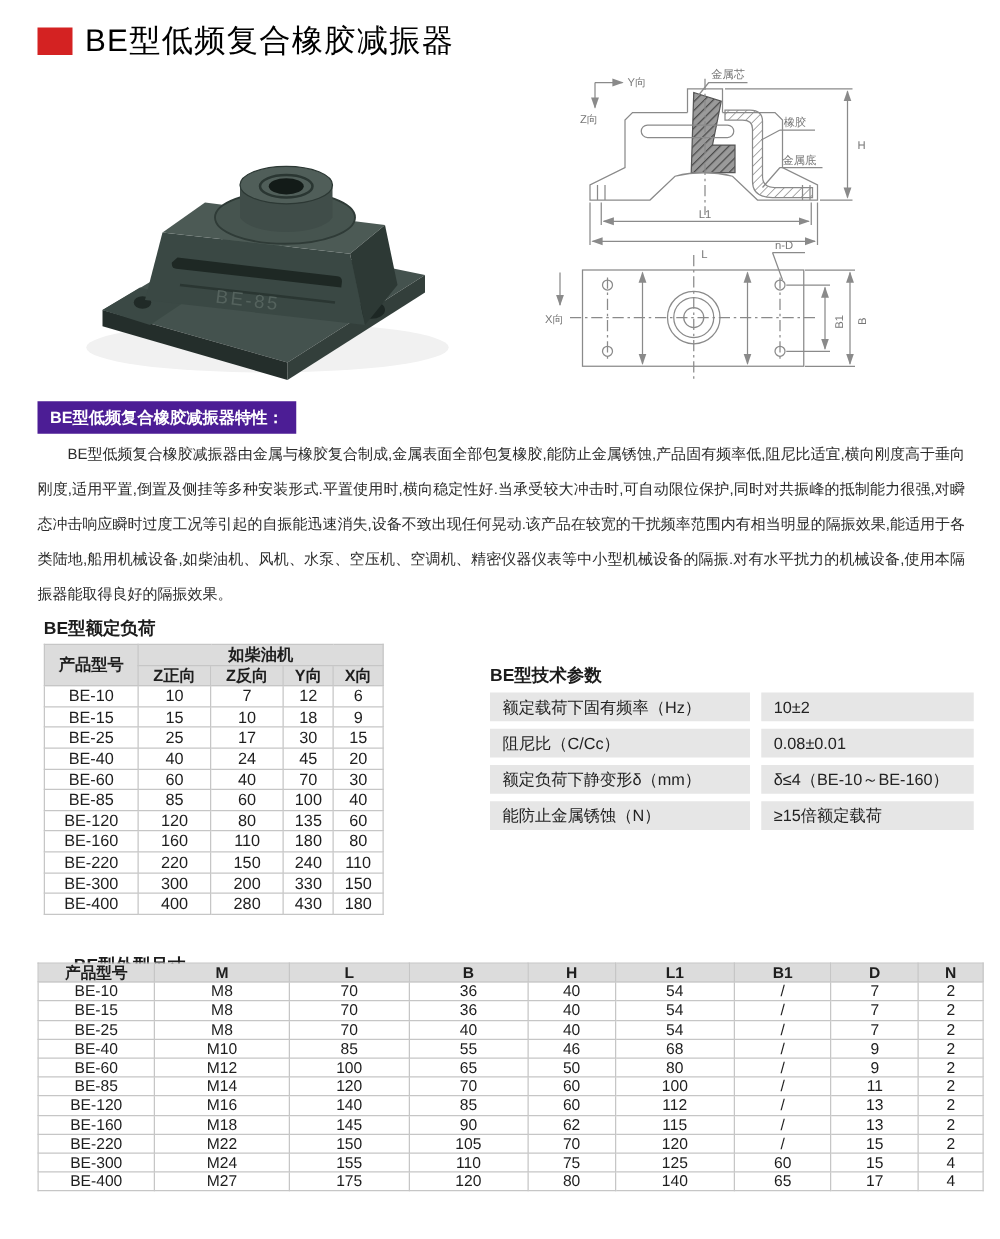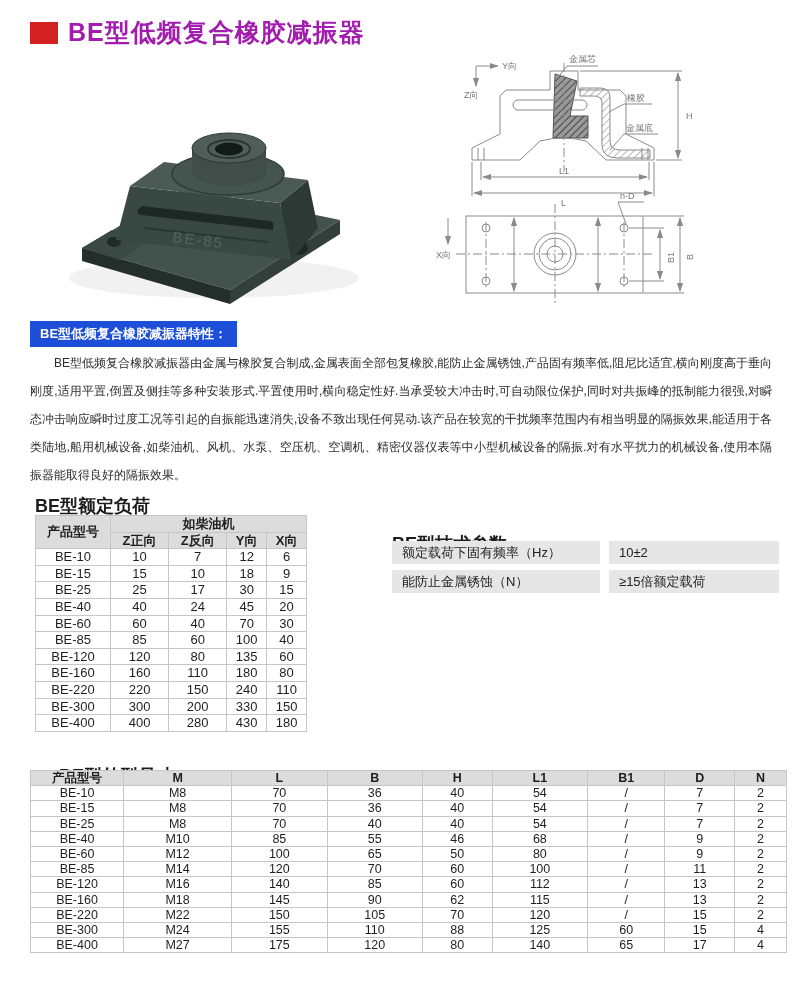--- a/index.html
+++ b/index.html
@@ -2,49 +2,49 @@
 <html><head>
 <meta charset="utf-8">
 <style>
   html,body{margin:0;padding:0;background:#ffffff;}
   #page{position:relative;width:800px;height:991px;background:#ffffff;overflow:hidden;
         font-family:"Liberation Sans","DejaVu Sans",sans-serif;color:#333;}
 
   
   .hdr{position:absolute;left:30px;top:16px;display:flex;align-items:center;}
   .red-sq{width:28px;height:22px;background:#d42222;margin-right:10px;}
-  .title{font-size:25px;font-weight:bold;color:#a21caf;letter-spacing:1px;}
+  .title{font-size:25px;font-weight:normal;color:#000000;letter-spacing:1px;}
 
   
   .photo-box{position:absolute;left:42px;top:70px;width:330px;height:238px;}
   .draw-box{position:absolute;left:428px;top:38px;width:372px;height:278px;}
 
   
-  .badge{position:absolute;left:30px;top:321px;background:#1d4ed8;color:#fff;
+  .badge{position:absolute;left:30px;top:321px;background:#4c1d95;color:#fff;
          font-size:13px;font-weight:bold;padding:4px 10px;}
   .para{position:absolute;left:30px;top:349px;width:742px;font-size:12px;line-height:28px;
         text-align:justify;text-indent:2em;color:#2b2b2b;}
 
   
-  .sec-title{position:absolute;font-size:18px;font-weight:bold;color:#1c1c1c;}
+  .sec-title{position:absolute;font-size:14px;font-weight:bold;color:#1c1c1c;}
   .t-load{left:35px;top:494px;}
   .t-tech{left:392px;top:532px;}
   .t-dim{left:30px;top:764px;margin-left:29px;}
 
   
   table{border-collapse:collapse;}
   .grid th,.grid td{border:1px solid #c6c6c6;text-align:center;font-size:13px;
         padding:0 2px;height:16px;line-height:16px;color:#1e1e1e;}
   .grid th{background:#dcdcdc;font-weight:bold;}
   .load-tbl{position:absolute;left:35px;top:515px;width:272px;}
   .load-tbl th,.load-tbl td{height:15.6px;line-height:15.6px;}
   .load-tbl .c-model{width:70px;}
 
   
-  .tech-tbl{position:absolute;left:383px;top:535px;border-collapse:separate;border-spacing:9px 6px;}
+  .tech-tbl{position:absolute;left:383px;top:548px;border-collapse:separate;border-spacing:9px 6px;}
   .tech-tbl td{background:#e6e6e6;font-size:13px;color:#222;padding:4px 10px;height:15px;line-height:15px;}
   .tech-tbl td:first-child{width:188px;}
   .tech-tbl td:last-child{width:150px;}
 
   
   .dim-tbl{position:absolute;left:30px;top:770px;width:757px;}
   .dim-tbl th,.dim-tbl td{font-size:12.5px;height:14.2px;line-height:14.2px;}
   .dim-tbl th:first-child{width:88px;}
 
   svg text{font-family:"Liberation Sans","DejaVu Sans",sans-serif;}
@@ -281,20 +281,28 @@
   </table>
 
   <div class="sec-title t-tech">BE型技术参数</div>
   <table class="tech-tbl">
     <tbody>
         <tr>
           <td>额定载荷下固有频率（Hz）</td>
           <td>10±2</td>
         </tr>
         <tr>
+          <td>阻尼比（C/Cc）</td>
+          <td>0.08±0.01</td>
+        </tr>
+        <tr>
+          <td>额定负荷下静变形δ（mm）</td>
+          <td>δ≤4（BE-10～BE-160）</td>
+        </tr>
+        <tr>
           <td>能防止金属锈蚀（N）</td>
           <td>≥15倍额定载荷</td>
         </tr>
       </tbody>
   </table>
 
   <div class="sec-title t-dim">BE型外型尺寸</div>
   <table class="grid dim-tbl">
     <thead>
       <tr>
@@ -407,21 +415,21 @@
           <td>120</td>
           <td>/</td>
           <td>15</td>
           <td>2</td>
         </tr>
         <tr>
           <td>BE-300</td>
           <td>M24</td>
           <td>155</td>
           <td>110</td>
-          <td>88</td>
+          <td>75</td>
           <td>125</td>
           <td>60</td>
           <td>15</td>
           <td>4</td>
         </tr>
         <tr>
           <td>BE-400</td>
           <td>M27</td>
           <td>175</td>
           <td>120</td>

